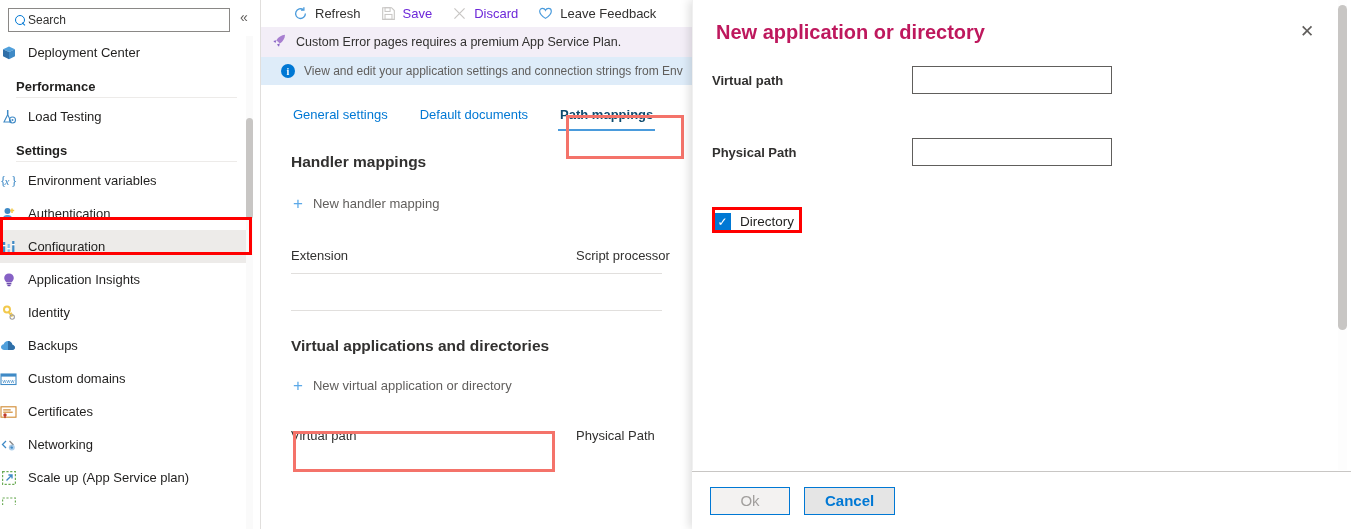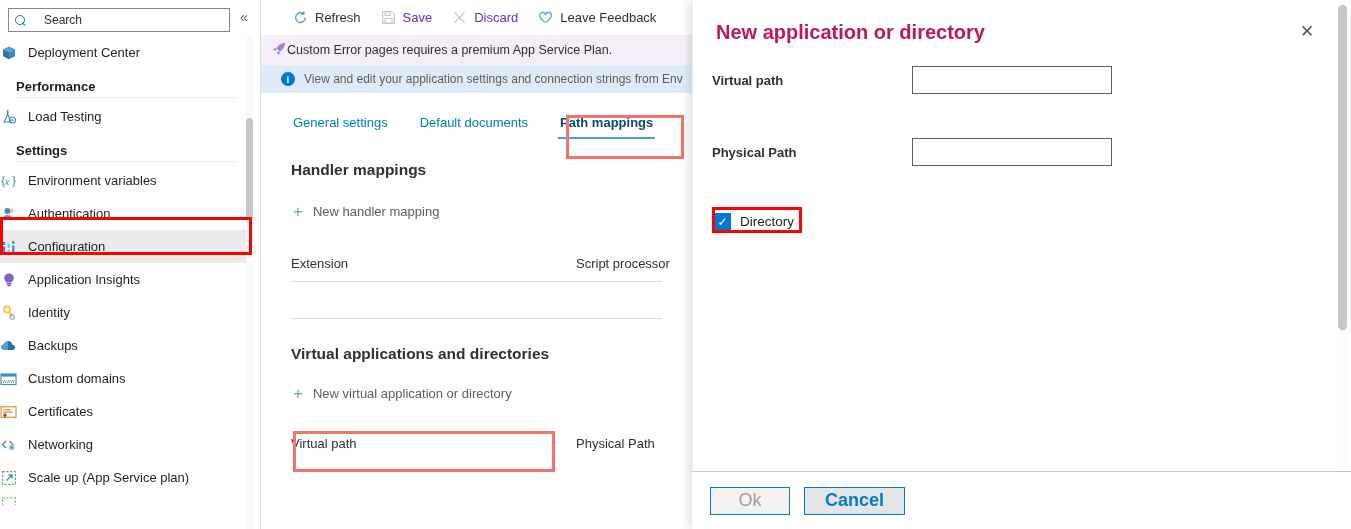--- a/index.html
+++ b/index.html
@@ -12,21 +12,21 @@
   #app { position: relative; width: 1351px; height: 529px; background:#fff; }
 
   
   #sidebar {
     position: absolute; left:0; top:0; width: 253px; height: 529px;
     background: #ffffff; overflow: hidden;
   }
   .search-row { position:absolute; left:8px; top:8px; width: 222px; height: 24px; }
   .search-box {
     width: 100%; height: 24px; border: 1px solid #8a8886; background:#fff;
-    display:flex; align-items:center; padding-left: 6px; gap:18px;
+    display:flex; align-items:center; padding-left: 6px; gap:2px;
   }
   .search-box .ph { font-size: 12px; color:#323130; }
   .mag { width:11px; height:11px; position:relative; display:inline-block; flex:none; }
   .mag::before{ content:""; position:absolute; left:0; top:0; width:8px; height:8px;
     border:1.3px solid #0078d4; border-radius:50%; }
   .mag::after{ content:""; position:absolute; left:7px; top:7px; width:4px; height:1.3px;
     background:#0078d4; transform:rotate(45deg); transform-origin:left center;}
   .collapse-chev {
     position:absolute; left: 240px; top: 10px; font-size: 14px; color:#605e5c;
     cursor:pointer; line-height: 1;
@@ -57,28 +57,28 @@
   }
   .side-divider { position:absolute; left: 260px; top:0; width:1px; height:529px; background:#e1dfdd; }
 
   
   .hl-red { position:absolute; border: 3px solid #ff0000; pointer-events:none; }
   .hl-salmon { position:absolute; border: 3px solid #f4736a; pointer-events:none; }
 
   
   #main { position:absolute; left: 261px; top:0; width: 431px; height: 529px; background:#fff; overflow:hidden; }
 
-  .toolbar { height: 35px; display:flex; align-items:center; gap: 0px; padding-left: 22px; background:#fff; }
+  .toolbar { height: 27px; display:flex; align-items:center; gap: 0px; padding-left: 22px; background:#fff; }
   .tb-btn { display:flex; align-items:center; gap:7px; font-size: 13px; padding: 0 10px; height: 30px; cursor:pointer; white-space:nowrap;}
   .tb-btn.enabled { color:#323130; }
   .tb-btn.disabled { color:#6d28d9; cursor:default; }
   .tb-ico { width: 15px; height:15px; flex:none; }
 
   .banner-warn {
-    height: 30px; background:#f3eef7; display:flex; align-items:center; gap:0;
+    height: 30px; background:#f3eef7; display:flex; align-items:center; gap:9px;
     padding-left: 10px; font-size: 12.5px; color:#323130;
   }
   .banner-info {
     height: 28px; background:#deecf9; display:flex; align-items:center; gap:9px;
     padding-left: 20px; font-size: 12px; color:#605e5c; overflow:hidden; white-space:nowrap;
   }
   .info-circle {
     width: 14px; height:14px; border-radius:50%; background:#0078d4; color:#fff;
     font-size:10px; font-weight:bold; display:flex; align-items:center; justify-content:center; flex:none;
     font-family:"Liberation Serif", serif;
@@ -136,21 +136,21 @@
   }
   .cbox .check { color:#fff; font-size: 12px; line-height:1; }
   .cbox-label { font-size: 13.5px; color:#201f1e; }
 
   .modal-footer {
     position:absolute; left: 0; bottom: 0; width: 659px; height: 58px;
     border-top: 1px solid #c8c6c4; display:flex; align-items:center; gap: 14px; padding-left: 18px;
     background:#fff;
   }
   .btn {
-    height: 28px; min-width: 80px; font-size: 18px; font-family:"Liberation Sans", sans-serif;
+    height: 28px; min-width: 80px; font-size: 15px; font-family:"Liberation Sans", sans-serif;
     border: 1px solid #0078d4; cursor:pointer; padding: 0 20px;
   }
   .btn.primary-disabled { background:#f3f2f1; color:#a19f9d; cursor:default; }
   .btn.secondary { background:#e5e5e5; color:#0078d4; font-weight:bold; }
 
   
   .modal-scroll-track {
     position:absolute; right: 4px; top: 0; width: 9px; height: 470px; background:#fdfdfd;
   }
   .modal-scroll-thumb {

